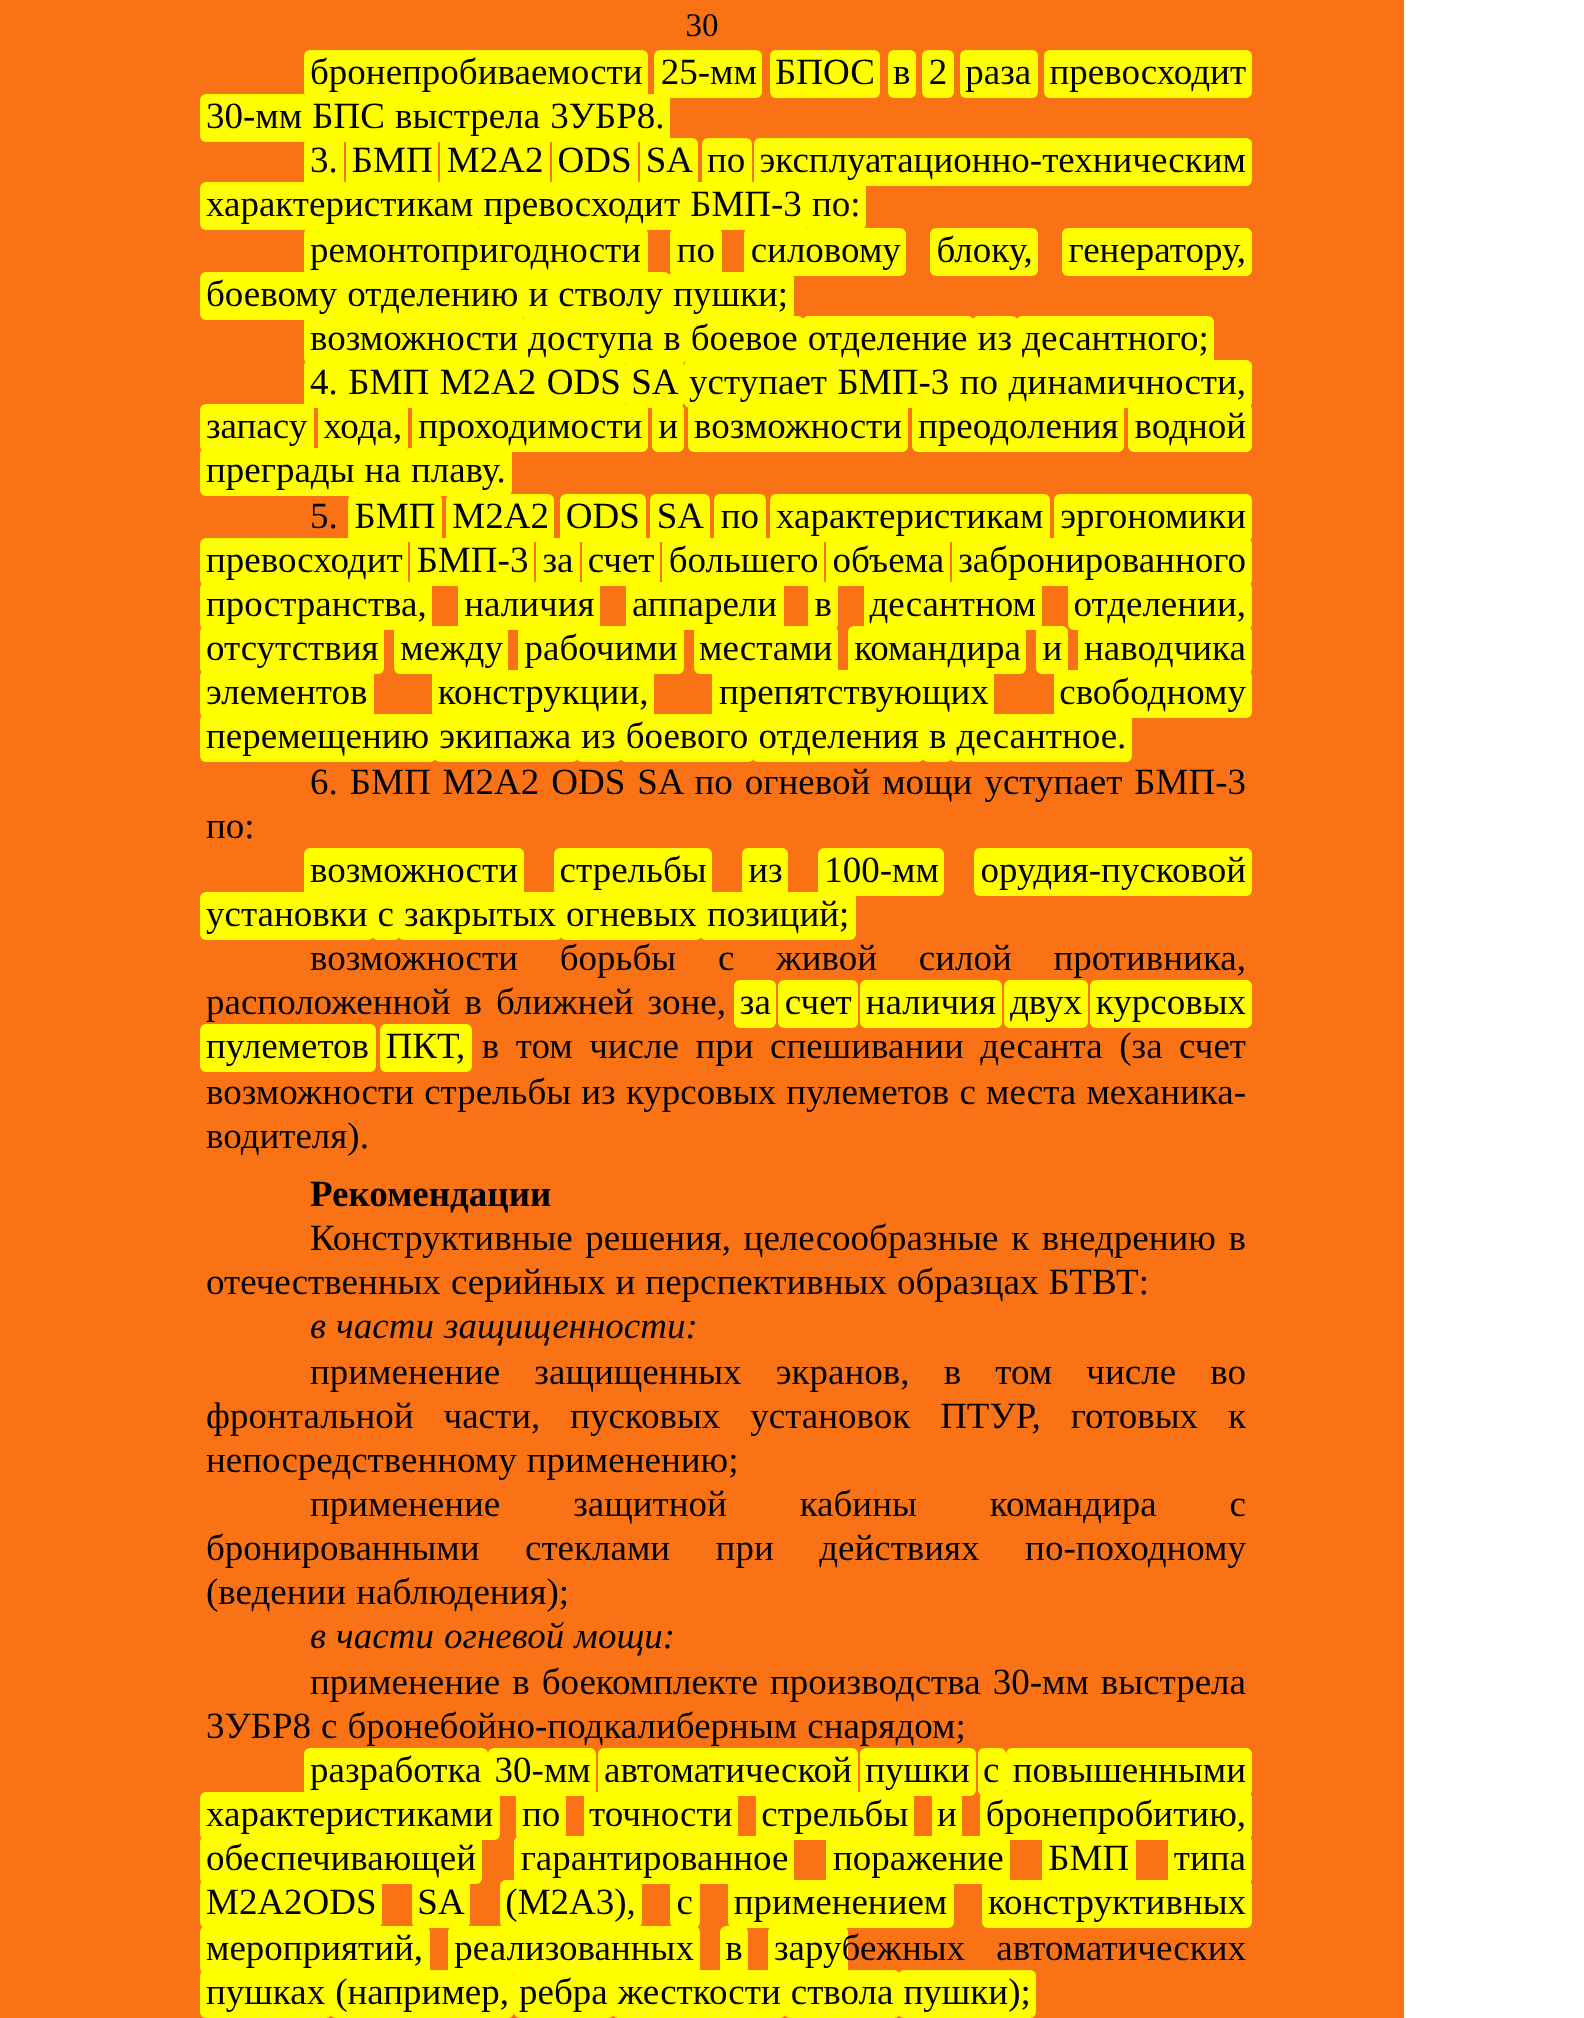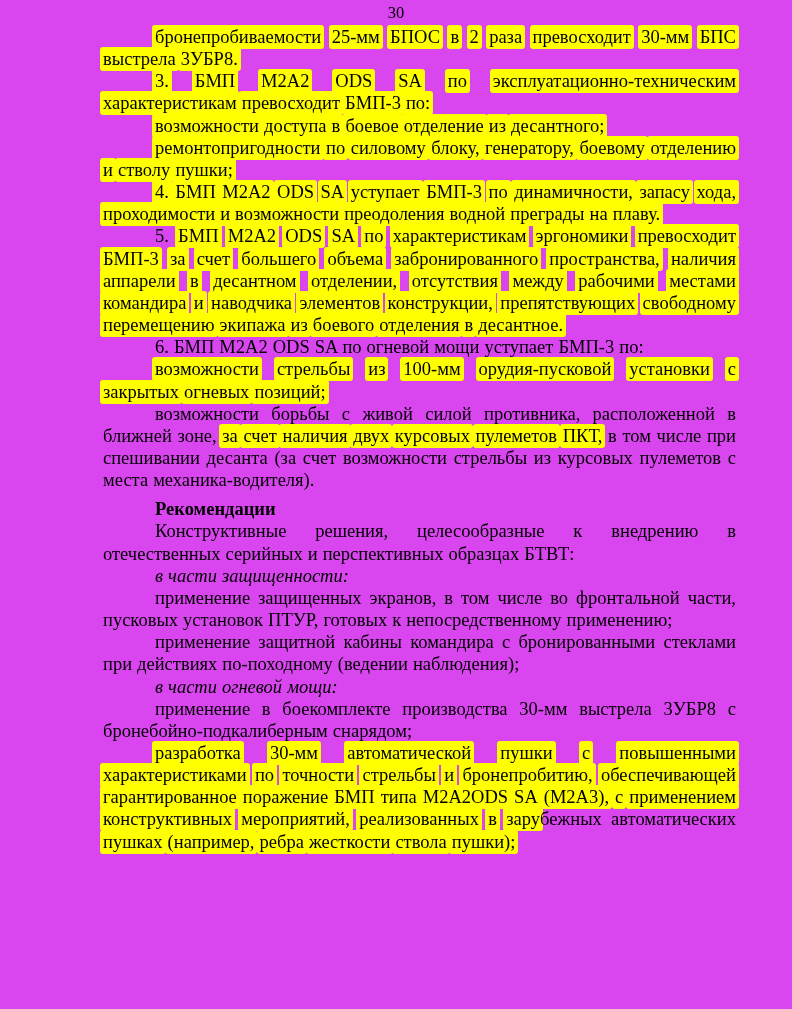--- a/index.html
+++ b/index.html
@@ -8,36 +8,36 @@
     background: #ffffff;
   }
   body {
     width: 792px;
     height: 1009px;
     overflow: hidden;
     color: #000000;
     font-family: "Liberation Serif", "DejaVu Serif", serif;
   }
   .sheet {
-    width: 792px;
+    width: 702px;
     height: 1009px;
-    background: #d946ef;
+    background: #f97316;
     box-sizing: border-box;
     padding-top: 3px;
   }
   .page-number {
     text-align: center;
     font-size: 16.5px;
     line-height: 19px;
     margin-bottom: 4px;
   }
   .text-column {
     box-sizing: border-box;
     padding-left: 103px;
-    padding-right: 56px; 
+    padding-right: 79px; 
   }
   .para {
     margin: 0;
     font-size: 18.5px;
     line-height: 22.15px;
     text-align: justify;
     text-indent: 52px;
     word-spacing: 0.4px;
   }
   .para.italic {
@@ -59,22 +59,22 @@
   }
 </style>
 </head>
 <body>
 
 <div class="sheet">
   <div class="page-number">30</div>
   <div class="text-column" id="text-column">
       <p class="para"><span class="hl">бронепробиваемости</span> <span class="hl">25-мм</span> <span class="hl">БПОС</span> <span class="hl">в</span> <span class="hl">2</span> <span class="hl">раза</span> <span class="hl">превосходит</span> <span class="hl">30-мм</span> <span class="hl">БПС</span> <span class="hl">выстрела</span> <span class="hl">3УБР8.</span></p>
       <p class="para"><span class="hl">3.</span> <span class="hl">БМП</span> <span class="hl">M2A2</span> <span class="hl">ODS</span> <span class="hl">SA</span> <span class="hl">по</span> <span class="hl">эксплуатационно-техническим</span> <span class="hl">характеристикам</span> <span class="hl">превосходит</span> <span class="hl">БМП-3</span> <span class="hl">по:</span></p>
+      <p class="para"><span class="hl">ремонтопригодности</span> <span class="hl">по</span> <span class="hl">силовому</span> <span class="hl">блоку,</span> <span class="hl">генератору,</span> <span class="hl">боевому</span> <span class="hl">отделению</span> <span class="hl">и</span> <span class="hl">стволу</span> <span class="hl">пушки;</span></p>
       <p class="para"><span class="hl">возможности</span> <span class="hl">доступа</span> <span class="hl">в</span> <span class="hl">боевое</span> <span class="hl">отделение</span> <span class="hl">из</span> <span class="hl">десантного;</span></p>
-      <p class="para"><span class="hl">ремонтопригодности</span> <span class="hl">по</span> <span class="hl">силовому</span> <span class="hl">блоку,</span> <span class="hl">генератору,</span> <span class="hl">боевому</span> <span class="hl">отделению</span> <span class="hl">и</span> <span class="hl">стволу</span> <span class="hl">пушки;</span></p>
       <p class="para"><span class="hl">4.</span> <span class="hl">БМП</span> <span class="hl">M2A2</span> <span class="hl">ODS</span> <span class="hl">SA</span> <span class="hl">уступает</span> <span class="hl">БМП-3</span> <span class="hl">по</span> <span class="hl">динамичности,</span> <span class="hl">запасу</span> <span class="hl">хода,</span> <span class="hl">проходимости</span> <span class="hl">и</span> <span class="hl">возможности</span> <span class="hl">преодоления</span> <span class="hl">водной</span> <span class="hl">преграды</span> <span class="hl">на</span> <span class="hl">плаву.</span></p>
       <p class="para">5. <span class="hl">БМП</span> <span class="hl">M2A2</span> <span class="hl">ODS</span> <span class="hl">SA</span> <span class="hl">по</span> <span class="hl">характеристикам</span> <span class="hl">эргономики</span> <span class="hl">превосходит</span> <span class="hl">БМП-3</span> <span class="hl">за</span> <span class="hl">счет</span> <span class="hl">большего</span> <span class="hl">объема</span> <span class="hl">забронированного</span> <span class="hl">пространства,</span> <span class="hl">наличия</span> <span class="hl">аппарели</span> <span class="hl">в</span> <span class="hl">десантном</span> <span class="hl">отделении,</span> <span class="hl">отсутствия</span> <span class="hl">между</span> <span class="hl">рабочими</span> <span class="hl">местами</span> <span class="hl">командира</span> <span class="hl">и</span> <span class="hl">наводчика</span> <span class="hl">элементов</span> <span class="hl">конструкции,</span> <span class="hl">препятствующих</span> <span class="hl">свободному</span> <span class="hl">перемещению</span> <span class="hl">экипажа</span> <span class="hl">из</span> <span class="hl">боевого</span> <span class="hl">отделения</span> <span class="hl">в</span> <span class="hl">десантное.</span></p>
       <p class="para">6. БМП M2A2 ODS SA по огневой мощи уступает БМП-3 по:</p>
       <p class="para"><span class="hl">возможности</span> <span class="hl">стрельбы</span> <span class="hl">из</span> <span class="hl">100-мм</span> <span class="hl">орудия-пусковой</span> <span class="hl">установки</span> <span class="hl">с</span> <span class="hl">закрытых</span> <span class="hl">огневых</span> <span class="hl">позиций;</span></p>
       <p class="para">возможности борьбы с живой силой противника, расположенной в ближней зоне, <span class="hl">за</span> <span class="hl">счет</span> <span class="hl">наличия</span> <span class="hl">двух</span> <span class="hl">курсовых</span> <span class="hl">пулеметов</span> <span class="hl">ПКТ,</span> в том числе при спешивании десанта (за счет возможности стрельбы из курсовых пулеметов с места механика-водителя).</p>
       <p class="para heading"><span class="heading-text">Рекомендации</span></p>
       <p class="para">Конструктивные решения, целесообразные к внедрению в отечественных серийных и перспективных образцах БТВТ:</p>
       <p class="para italic">в части защищенности:</p>
       <p class="para">применение защищенных экранов, в том числе во фронтальной части, пусковых установок ПТУР, готовых к непосредственному применению;</p>
       <p class="para">применение защитной кабины командира с бронированными стеклами при действиях по-походному (ведении наблюдения);</p>

